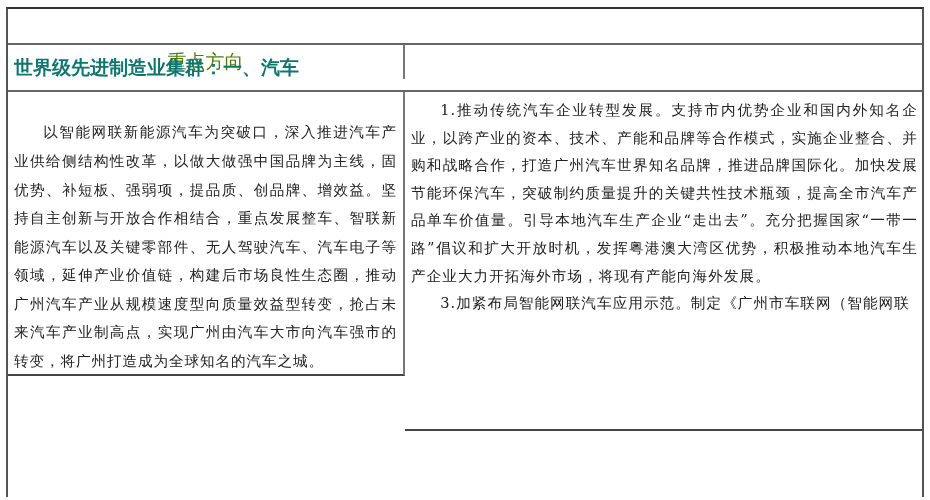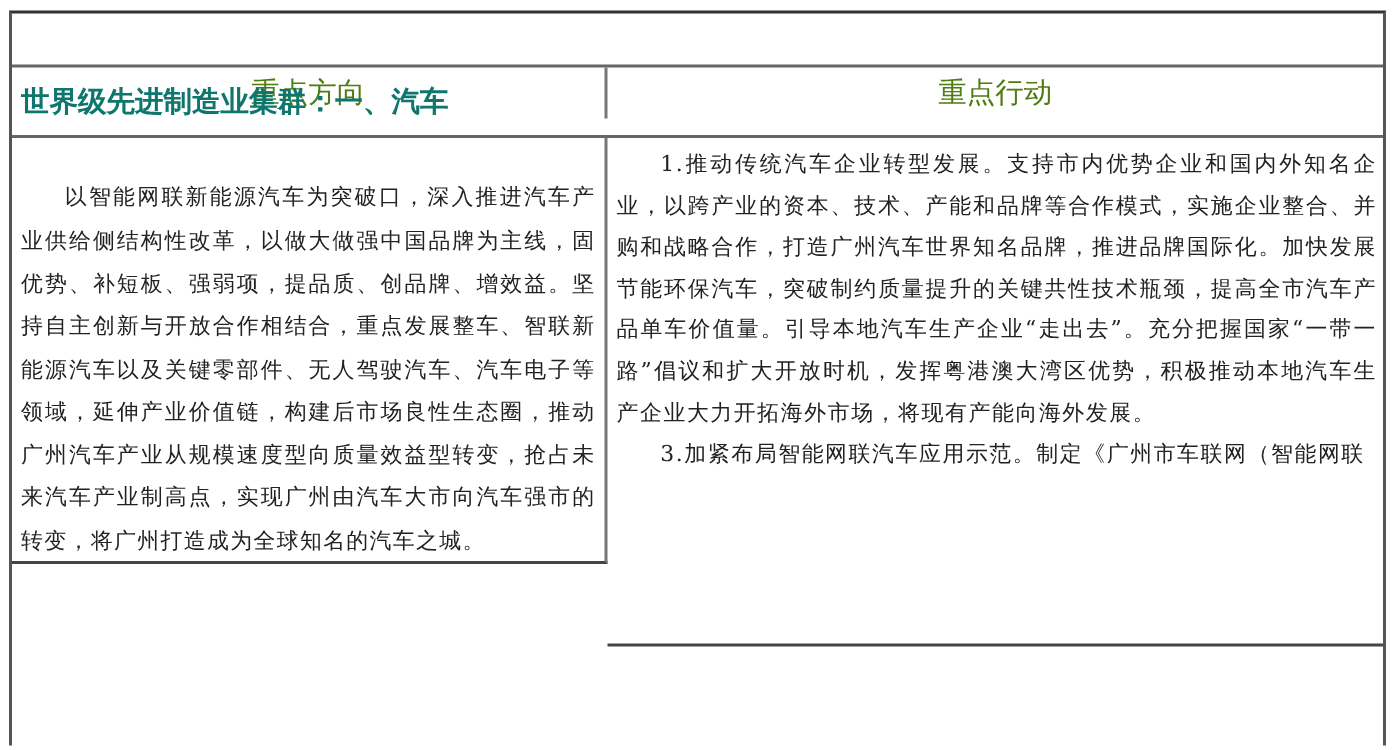--- a/index.html
+++ b/index.html
@@ -22,21 +22,20 @@
   .body-right { position: absolute; left: 397px; top: 83px; width: 517px; height: 339px; box-sizing: border-box;
                 border-bottom: 2px solid #444; padding: 4px 4px 0 6px; }
   .body-right p { margin: 0; font-size: 14.6px; line-height: 27.6px; text-indent: 2em; letter-spacing: 1.05px; text-align: justify; }
 </style>
 </head>
 <body>
 
 <div class="table">
   <div class="hdr">
     <div class="hdr-cell hdr-left">重点方向</div>
-    <div class="hdr-cell hdr-right">重点行动</div>
   </div>
   <div class="section">世界级先进制造业集群：一、汽车</div>
   <div class="body-left">
     <p>以智能网联新能源汽车为突破口，深入推进汽车产业供给侧结构性改革，以做大做强中国品牌为主线，固优势、补短板、强弱项，提品质、创品牌、增效益。坚持自主创新与开放合作相结合，重点发展整车、智联新能源汽车以及关键零部件、无人驾驶汽车、汽车电子等领域，延伸产业价值链，构建后市场良性生态圈，推动广州汽车产业从规模速度型向质量效益型转变，抢占未来汽车产业制高点，实现广州由汽车大市向汽车强市的转变，将广州打造成为全球知名的汽车之城。</p>
   </div>
   <div class="body-right">
     <p>1.推动传统汽车企业转型发展。支持市内优势企业和国内外知名企业，以跨产业的资本、技术、产能和品牌等合作模式，实施企业整合、并购和战略合作，打造广州汽车世界知名品牌，推进品牌国际化。加快发展节能环保汽车，突破制约质量提升的关键共性技术瓶颈，提高全市汽车产品单车价值量。引导本地汽车生产企业“走出去”。充分把握国家“一带一路”倡议和扩大开放时机，发挥粤港澳大湾区优势，积极推动本地汽车生产企业大力开拓海外市场，将现有产能向海外发展。</p>
     <p>3.加紧布局智能网联汽车应用示范。制定《广州市车联网（智能网联</p>
   </div>
 </div>

